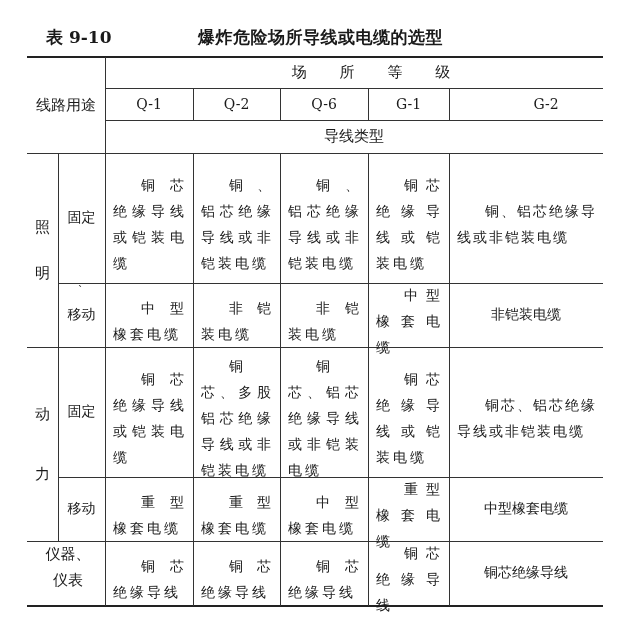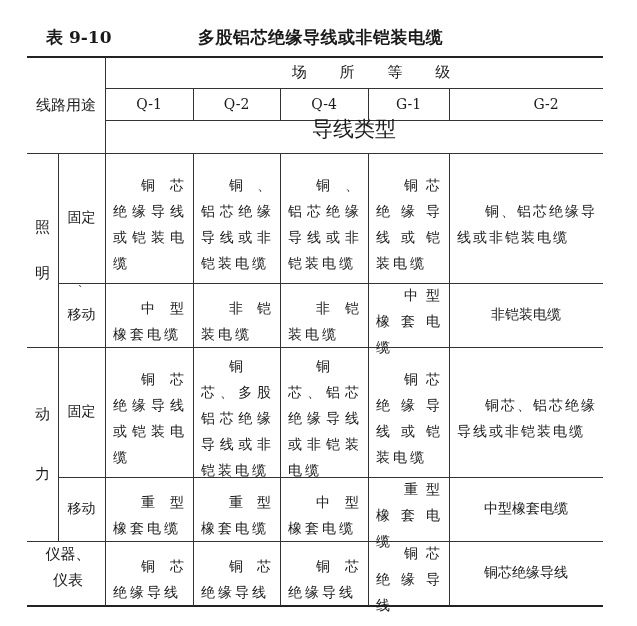--- a/index.html
+++ b/index.html
@@ -20,21 +20,21 @@
   .spaced { letter-spacing:14px;padding-left:48px; }
   .vert { flex-direction:column; line-height:46px; font-size:15px; }
   .vert2 { flex-direction:column; line-height:60px; font-size:15px; }
   .mark { position:absolute; font-size:10px; }
 </style>
 </head>
 <body>
 
 <div class="title-row">
   <span class="table-no">表 9-10</span>
-  <span class="table-title">多股铝芯绝缘导线或非铠装电缆</span>
+  <span class="table-title">爆炸危险场所导线或电缆的选型</span>
 </div>
 
 <div>
 
   <div class="hl" style="top:56px;left:27px;width:576px;"></div>
   <div class="hl thin" style="top:88px;left:105px;width:498px;"></div>
   <div class="hl thin" style="top:120px;left:105px;width:498px;"></div>
   <div class="hl thin" style="top:153px;left:27px;width:576px;"></div>
   <div class="hl thin" style="top:283px;left:58px;width:545px;"></div>
   <div class="hl thin" style="top:347px;left:27px;width:576px;"></div>
@@ -50,24 +50,24 @@
   <div class="vl" style="left:449px;top:88px;height:32px;"></div>
   <div class="vl" style="left:193px;top:153px;height:453px;"></div>
   <div class="vl" style="left:280px;top:153px;height:453px;"></div>
   <div class="vl" style="left:368px;top:153px;height:453px;"></div>
   <div class="vl" style="left:449px;top:153px;height:453px;"></div>
 
   <div class="cell" style="left:27px;top:57px;width:78px;height:96px;font-size:15px;">线路用途</div>
   <div class="cell spaced" style="left:105px;top:57px;width:498px;height:31px;font-size:15px;">场 所 等 级</div>
   <div class="cell hdr-code" style="left:105px;top:88px;width:88px;height:32px;">Q-1</div>
   <div class="cell hdr-code" style="left:193px;top:88px;width:87px;height:32px;">Q-2</div>
-  <div class="cell hdr-code" style="left:280px;top:88px;width:88px;height:32px;">Q-4</div>
+  <div class="cell hdr-code" style="left:280px;top:88px;width:88px;height:32px;">Q-6</div>
   <div class="cell hdr-code" style="left:368px;top:88px;width:81px;height:32px;text-align:right;">G-1</div>
   <div class="cell hdr-code" style="left:449px;top:88px;width:154px;height:32px;padding-left:40px;">G-2</div>
-  <div class="cell" style="left:105px;top:112px;width:498px;height:33px;font-size:21px;">导线类型</div>
+  <div class="cell" style="left:105px;top:120px;width:498px;height:33px;font-size:15px;">导线类型</div>
 
   <div class="cell vert" style="left:27px;top:153px;width:31px;height:194px;">
     <span>照</span>
     <span>明</span>
   </div>
   <div class="cell" style="left:58px;top:153px;width:47px;height:130px;">固定</div>
   <div class="cell" style="left:58px;top:283px;width:47px;height:64px;">移动</div>
   <span class="mark" style="left:78px;top:285px;">`</span>
 
   <div class="cell txt" style="left:105px;top:153px;width:88px;height:130px;">铜芯绝缘导线或铠装电缆</div>

